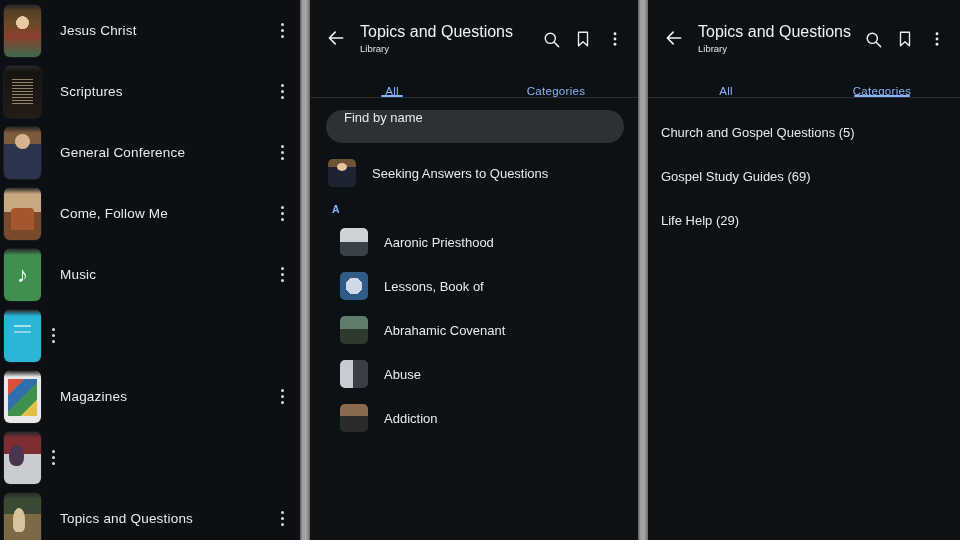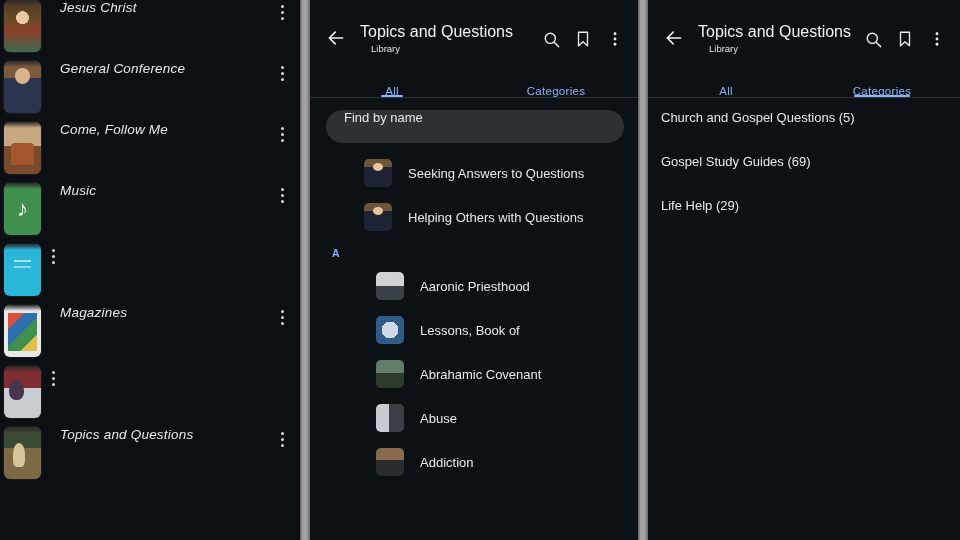--- a/index.html
+++ b/index.html
@@ -33,24 +33,23 @@
   }
   .panel-left   { width: 300px; flex: 0 0 300px; background: #0c1015; }
   .panel-mid    { width: 328px; flex: 0 0 328px; background: #0c1116; }
   .panel-right  { width: 312px; flex: 0 0 312px; background: #0c1116; }
 
   
   .lib-list { padding-top: 0px; }
   .lib-row {
     height: 61px;
     display: flex;
-    align-items: flex-start;
+    align-items: center;
     position: relative;
     padding-left: 4px;
-    font-style: italic;
   }
   .lib-thumb {
     width: 37px; height: 52px;
     border-radius: 6px;
     flex: 0 0 37px;
     overflow: hidden;
     position: relative;
     background: #151515;
     box-shadow: 0 0 0 1px #1b1b1b;
   }
@@ -99,21 +98,20 @@
     color: #f1f3f4;
     font-size: 16px;
     line-height: 19px;
     white-space: nowrap;
   }
   .hdr-sub {
     color: #e2e4e7;
     font-size: 9.5px;
     line-height: 14px;
     padding-top: 1px;
-    margin-left: 11px;
   }
   .hdr-actions {
     display: flex; align-items: center; gap: 2px;
     padding-top: 2px;
   }
   .icon-btn {
     width: 30px; height: 30px;
     display: flex; align-items: center; justify-content: center;
     flex: 0 0 30px;
   }
@@ -166,21 +164,20 @@
     font-size: 13px;
   }
 
   
   .topic-list { padding-top: 2px; }
   .topic-row {
     height: 44px;
     display: flex;
     align-items: center;
     padding-left: 18px;
-    margin-left: 36px;
   }
   .topic-thumb {
     width: 28px; height: 28px;
     border-radius: 5px;
     flex: 0 0 28px;
     overflow: hidden;
     background: #1a1a1a;
     position: relative;
   }
   .topic-thumb.indent { margin-left: 12px; }
@@ -196,21 +193,21 @@
     font-weight: bold;
     padding: 8px 0 3px 22px;
     letter-spacing: .4px;
   }
 
   
   .cat-list { padding-top: 12px; }
   .cat-row {
     height: 44px;
     display: flex;
-    align-items: flex-start;
+    align-items: center;
     padding-left: 13px;
   }
   .cat-label {
     color: #e8eaed;
     font-size: 13px;
     white-space: nowrap;
   }
 
   
   .art { position: absolute; inset: 0; }
@@ -266,20 +263,32 @@
           </div>
           <div class="lib-label">Jesus Christ</div>
           <div class="dots-v">
             <i></i>
             <i></i>
             <i></i>
           </div>
         </div>
         <div class="lib-row">
           <div class="lib-thumb">
+            <div class="art art-scrip"></div>
+            <div class="sheen"></div>
+          </div>
+          <div class="lib-label">Scriptures</div>
+          <div class="dots-v">
+            <i></i>
+            <i></i>
+            <i></i>
+          </div>
+        </div>
+        <div class="lib-row">
+          <div class="lib-thumb">
             <div class="art art-conf"></div>
             <div class="sheen"></div>
           </div>
           <div class="lib-label">General Conference</div>
           <div class="dots-v">
             <i></i>
             <i></i>
             <i></i>
           </div>
         </div>
@@ -407,26 +416,20 @@
       </div>
     </div>
 
     <div class="topic-list">
         <div class="topic-row">
           <div class="topic-thumb">
             <div class="art art-speaker"></div>
           </div>
           <div class="topic-label">Seeking Answers to Questions</div>
         </div>
-        <div class="topic-row">
-          <div class="topic-thumb">
-            <div class="art art-speaker"></div>
-          </div>
-          <div class="topic-label">Helping Others with Questions</div>
-        </div>
       </div>
     <div class="section-letter">A</div>
     <div class="topic-list">
         <div class="topic-row">
           <div class="topic-thumb indent">
             <div class="art art-aaronic"></div>
           </div>
           <div class="topic-label">Aaronic Priesthood</div>
         </div>
         <div class="topic-row">

